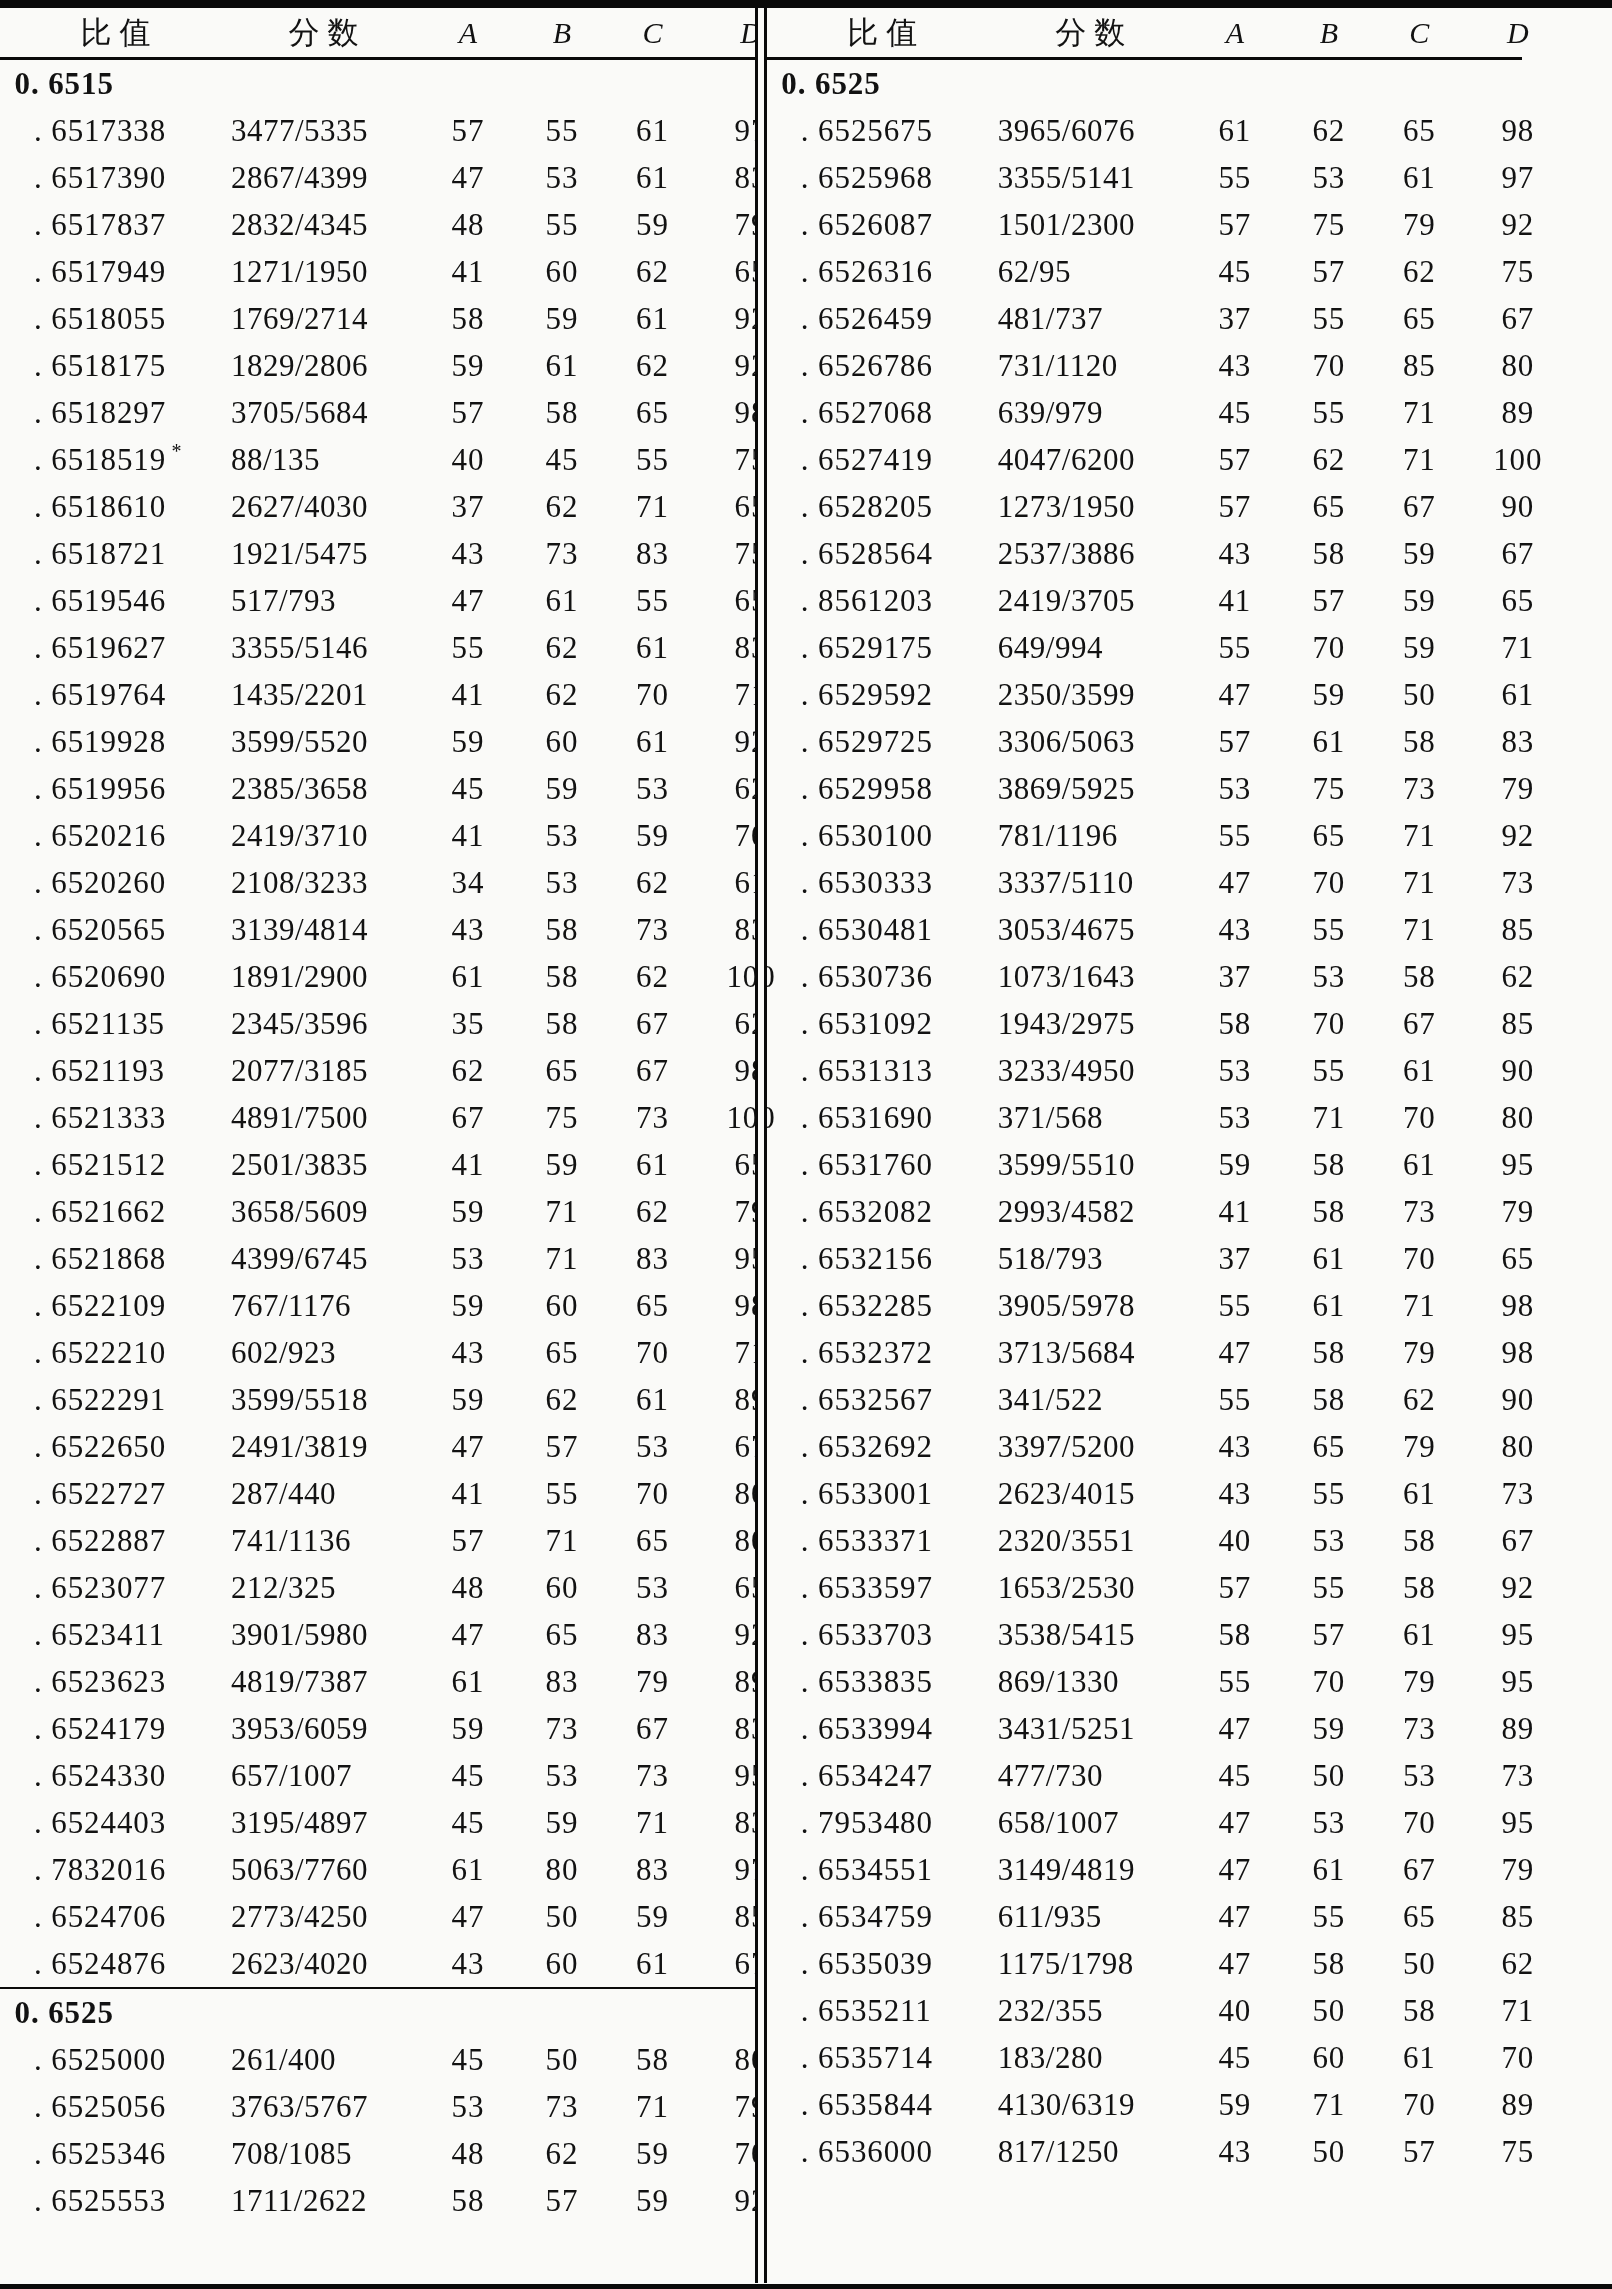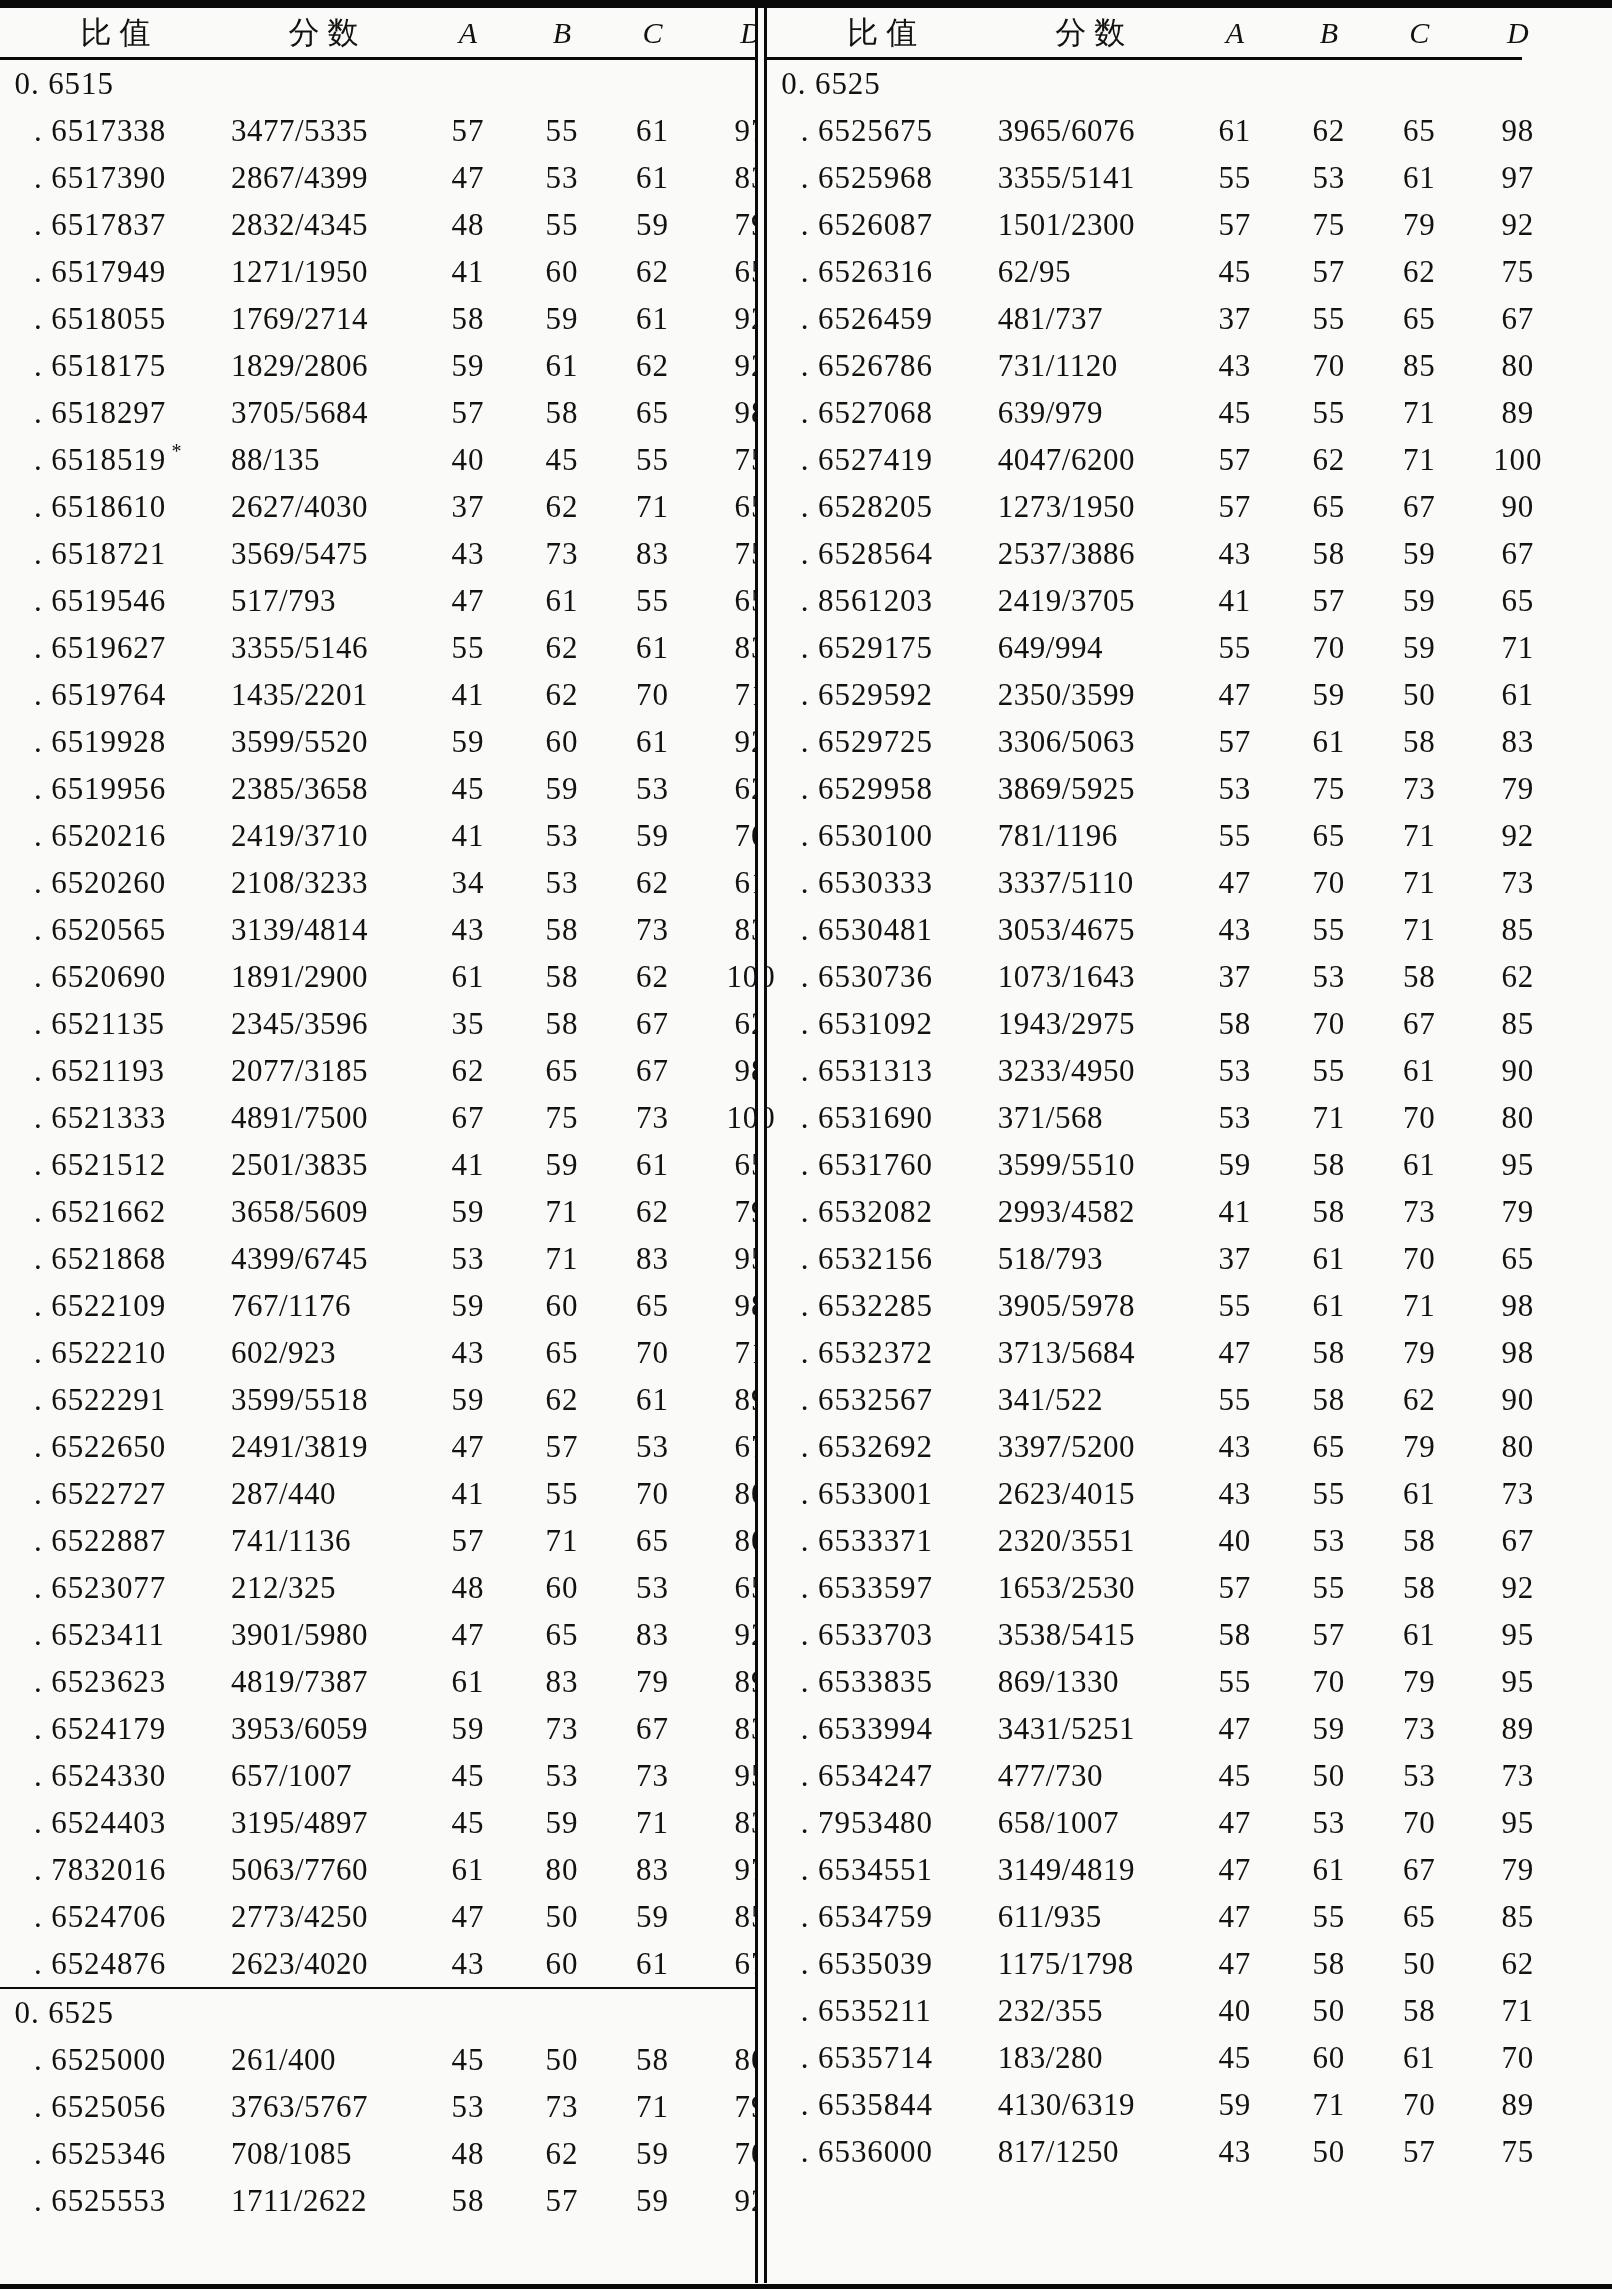--- a/index.html
+++ b/index.html
@@ -24,21 +24,21 @@
   .hc{text-align:center;}
   .hcjk{font-size:31px;letter-spacing:8.1px;text-indent:8.1px;}
   .hvar{font-style:italic;font-size:30px;font-family:"Liberation Serif","DejaVu Serif",serif;}
   .rows{display:flex;flex-direction:column;flex:1 1 auto;}
   .row{
     height:47px;flex:0 0 auto;
     display:grid;grid-template-columns:231px 185px 104px 84px 97px 100px;
     align-items:center;
     font-size:31px;
   }
-  .row.section{grid-template-columns:100%;border-top:2.7px solid #0a0a0a;}
+  .row.section{grid-template-columns:100%;border-top:2.7px solid #0a0a0a;font-weight:bold;}
   .row.section.first{border-top:none;}
   .sec{padding-left:14.5px;letter-spacing:0.9px;}
   .c.ratio{padding-left:34px;letter-spacing:0.9px;white-space:nowrap;}
   .c.frac{letter-spacing:0.5px;white-space:nowrap;}
   .c.num{text-align:center;letter-spacing:0.9px;}
   .star{font-size:20px;vertical-align:super;line-height:0;margin-left:5.4px;}
 </style>
 </head>
 <body>
 
@@ -126,21 +126,21 @@
           <div class="row data">
             <div class="c ratio">. 6518610</div>
             <div class="c frac">2627/4030</div>
             <div class="c num">37</div>
             <div class="c num">62</div>
             <div class="c num">71</div>
             <div class="c num">65</div>
           </div>
           <div class="row data">
             <div class="c ratio">. 6518721</div>
-            <div class="c frac">3569/5475</div>
+            <div class="c frac">1921/5475</div>
             <div class="c num">43</div>
             <div class="c num">73</div>
             <div class="c num">83</div>
             <div class="c num">75</div>
           </div>
           <div class="row data">
             <div class="c ratio">. 6519546</div>
             <div class="c frac">517/793</div>
             <div class="c num">47</div>
             <div class="c num">61</div>

